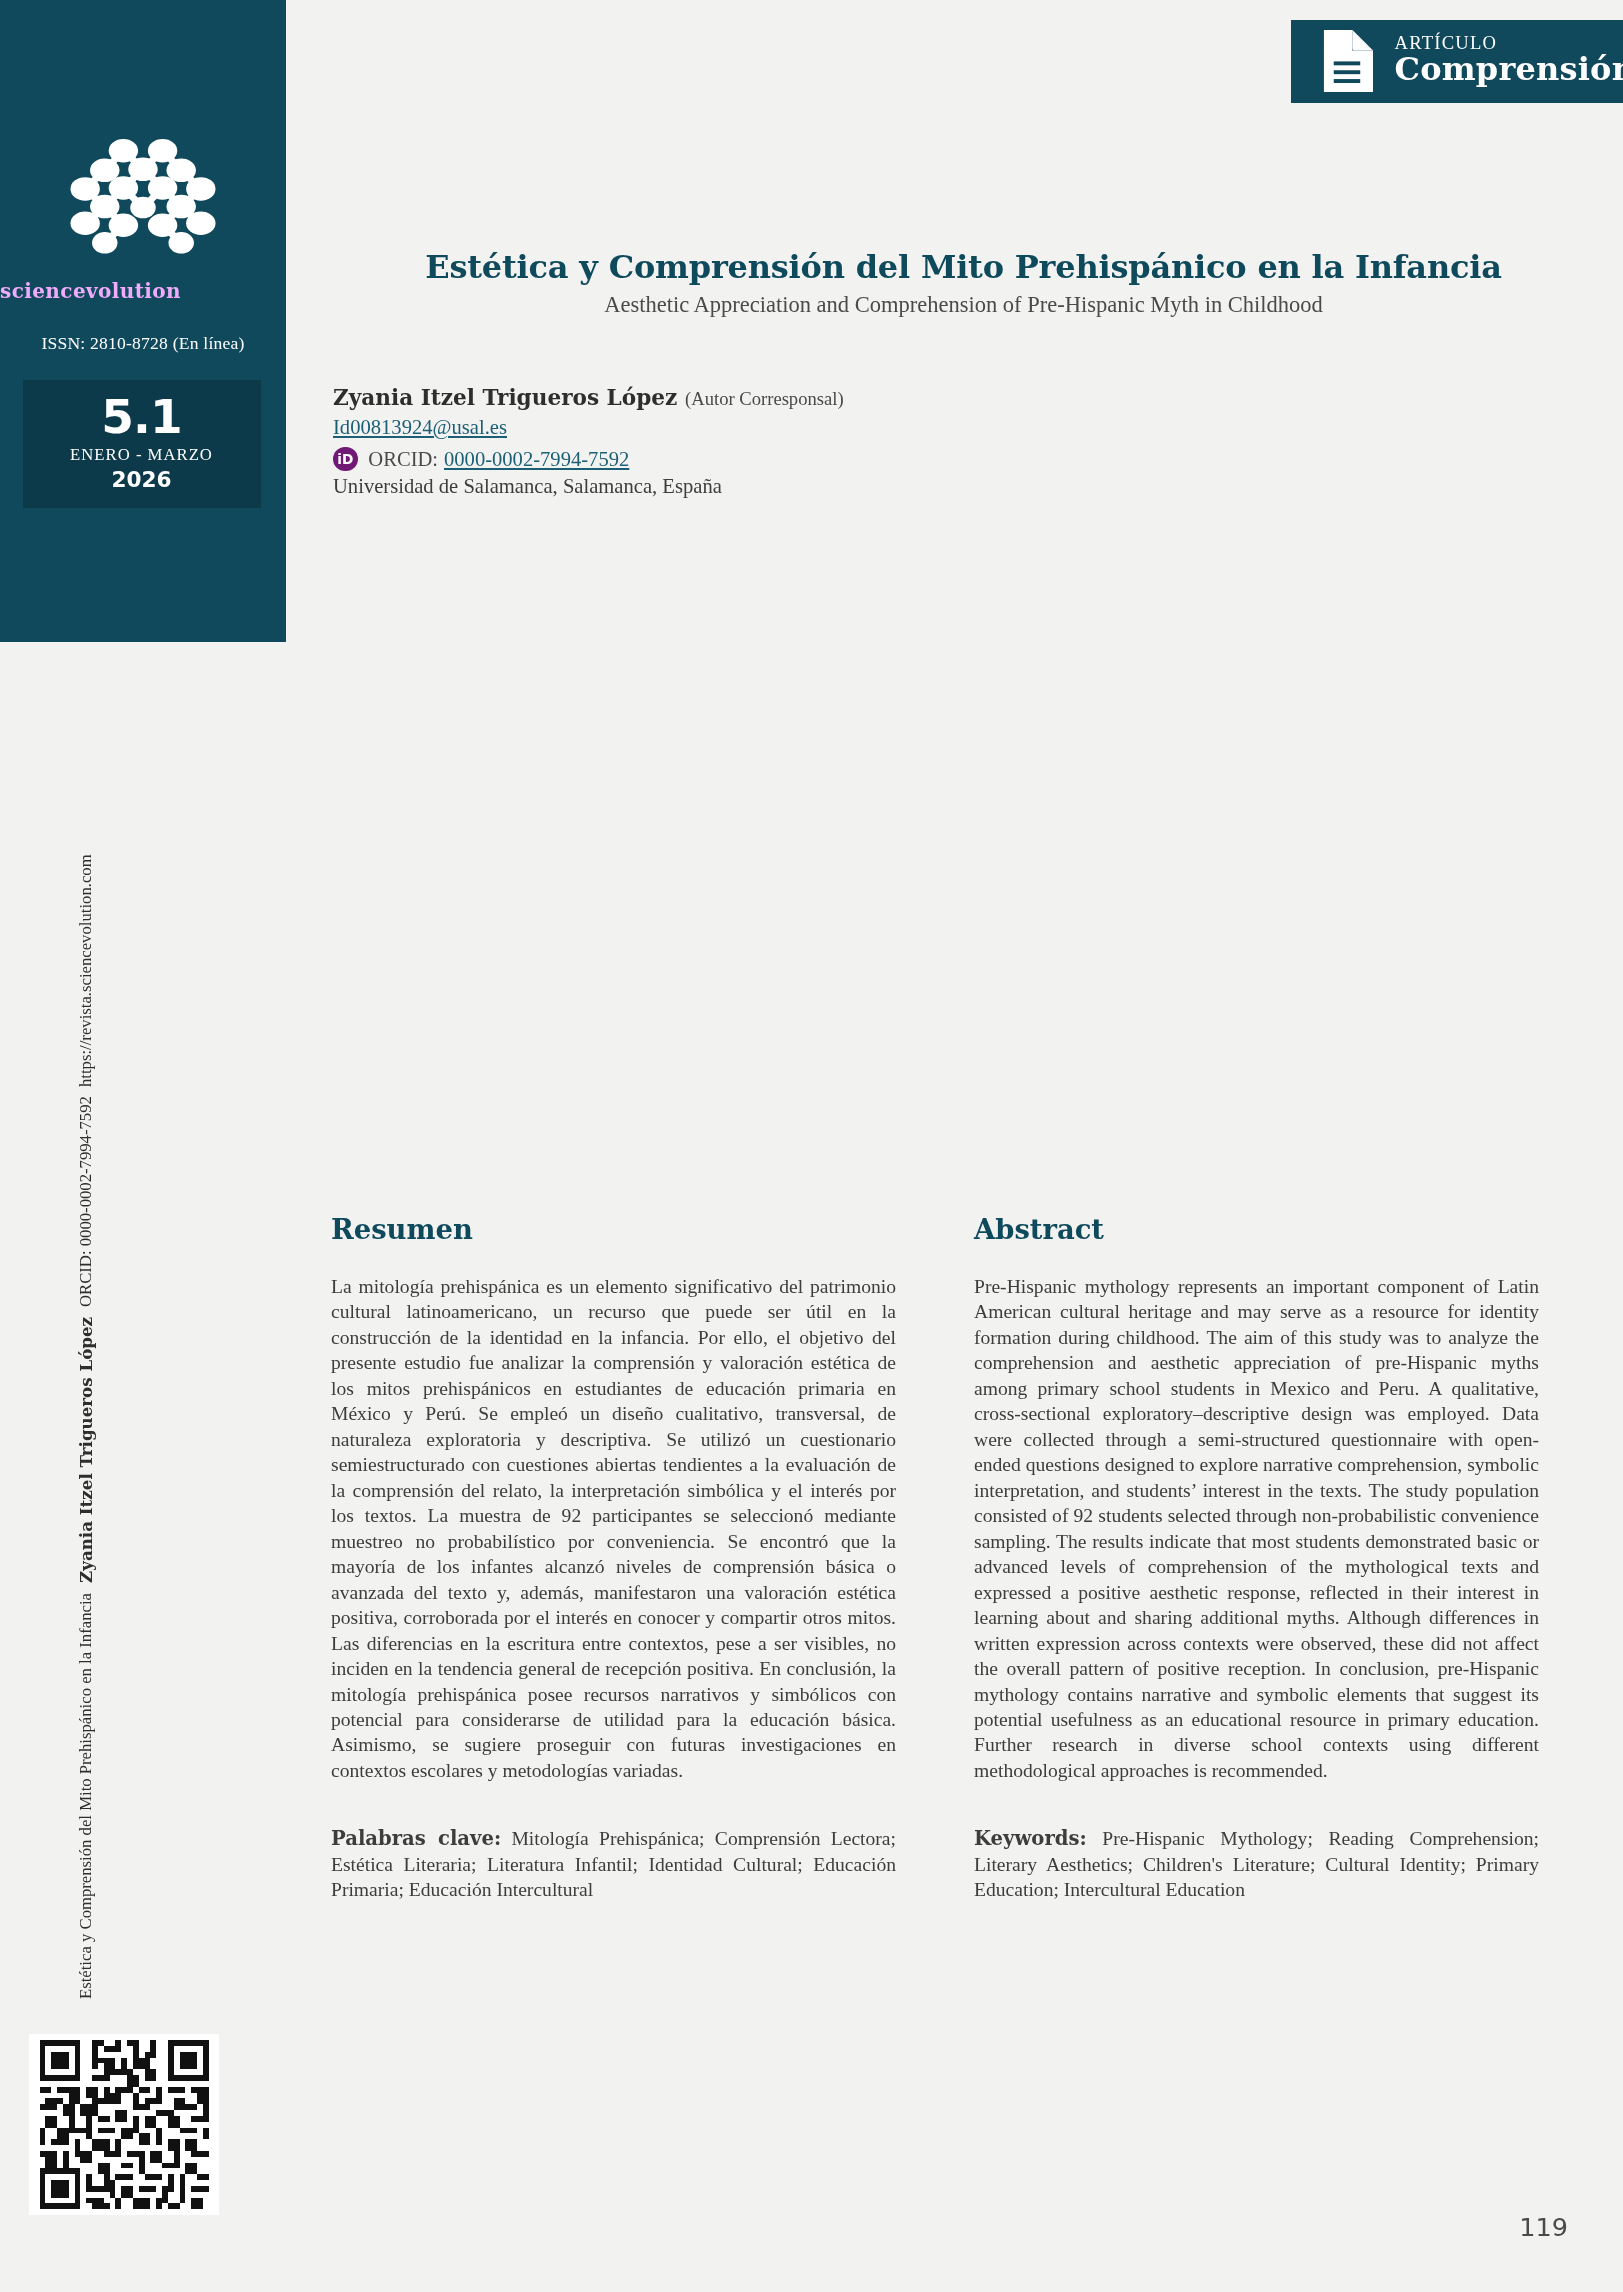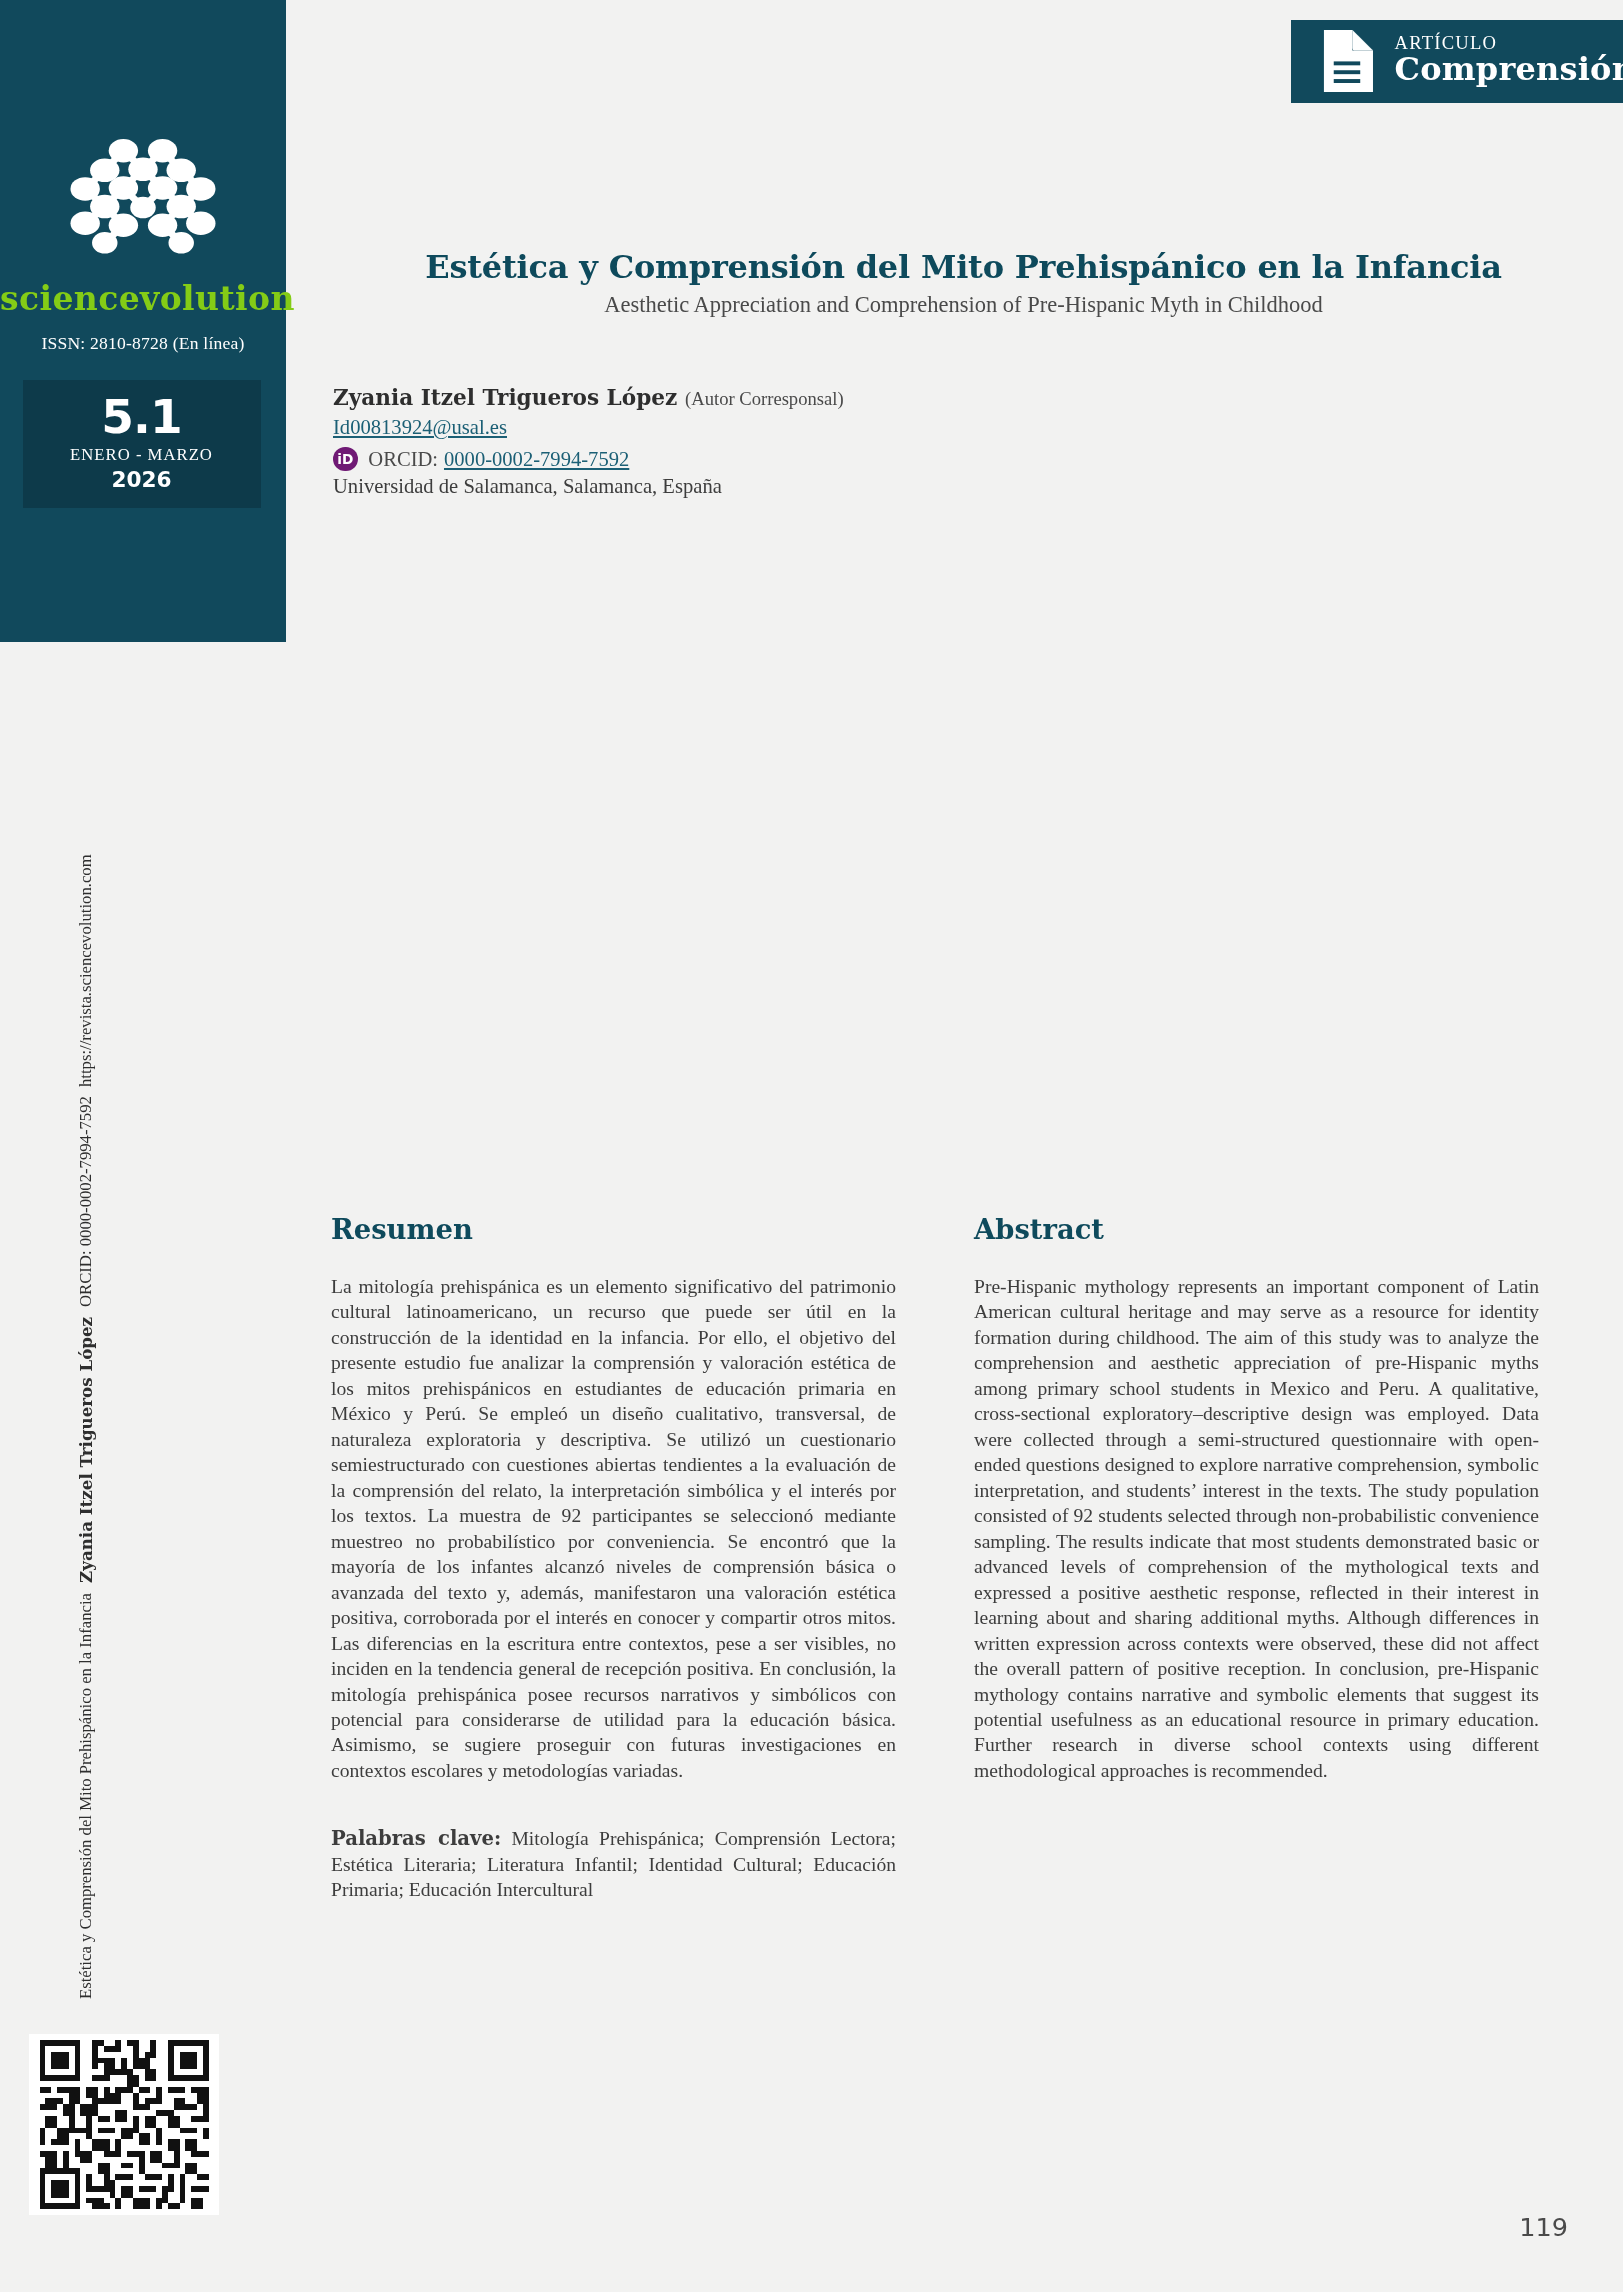--- a/index.html
+++ b/index.html
@@ -33,25 +33,25 @@
     transform: translateX(-50%);
     top: 137px;
     width: 147px;
     height: 118px;
   }
   .brand-name {
     position: absolute;
     left: 0;
     right: 0;
     top: 279px;
-    text-align: right;
-    color: #84cc16;
-    font-family: "DejaVu Serif", "Liberation Serif", serif;
-    font-weight: bold;
-    font-size: 33px;
+    text-align: left;
+    color: #f0abfc;
+    font-family: "DejaVu Serif", "Liberation Serif", serif;
+    font-weight: bold;
+    font-size: 20px;
     letter-spacing: 0.4px;
   }
   .issn {
     position: absolute;
     left: 0;
     right: 0;
     top: 333px;
     text-align: center;
     color: #ffffff;
     font-size: 17.6px;
@@ -529,20 +529,21 @@
 
     <div class="col">
       <div class="col-head">Resumen</div>
       <p class="col-body">La mitología prehispánica es un elemento significativo del patrimonio cultural latinoamericano, un recurso que puede ser útil en la construcción de la identidad en la infancia. Por ello, el objetivo del presente estudio fue analizar la comprensión y valoración estética de los mitos prehispánicos en estudiantes de educación primaria en México y Perú. Se empleó un diseño cualitativo, transversal, de naturaleza exploratoria y descriptiva. Se utilizó un cuestionario semiestructurado con cuestiones abiertas tendientes a la evaluación de la comprensión del relato, la interpretación simbólica y el interés por los textos. La muestra de 92 participantes se seleccionó mediante muestreo no probabilístico por conveniencia. Se encontró que la mayoría de los infantes alcanzó niveles de comprensión básica o avanzada del texto y, además, manifestaron una valoración estética positiva, corroborada por el interés en conocer y compartir otros mitos. Las diferencias en la escritura entre contextos, pese a ser visibles, no inciden en la tendencia general de recepción positiva. En conclusión, la mitología prehispánica posee recursos narrativos y simbólicos con potencial para considerarse de utilidad para la educación básica. Asimismo, se sugiere proseguir con futuras investigaciones en contextos escolares y metodologías variadas.</p>
       <p class="kw"><b>Palabras clave:</b><span> Mitología Prehispánica; Comprensión Lectora; Estética Literaria; Literatura Infantil; Identidad Cultural; Educación Primaria; Educación Intercultural</span></p>
     </div>
 
     <div class="col">
       <div class="col-head">Abstract</div>
       <p class="col-body">Pre-Hispanic mythology represents an important component of Latin American cultural heritage and may serve as a resource for identity formation during childhood. The aim of this study was to analyze the comprehension and aesthetic appreciation of pre-Hispanic myths among primary school students in Mexico and Peru. A qualitative, cross-sectional exploratory–descriptive design was employed. Data were collected through a semi-structured questionnaire with open-ended questions designed to explore narrative comprehension, symbolic interpretation, and students’ interest in the texts. The study population consisted of 92 students selected through non-probabilistic convenience sampling. The results indicate that most students demonstrated basic or advanced levels of comprehension of the mythological texts and expressed a positive aesthetic response, reflected in their interest in learning about and sharing additional myths. Although differences in written expression across contexts were observed, these did not affect the overall pattern of positive reception. In conclusion, pre-Hispanic mythology contains narrative and symbolic elements that suggest its potential usefulness as an educational resource in primary education. Further research in diverse school contexts using different methodological approaches is recommended.</p>
+      <p class="kw"><b>Keywords:</b><span> Pre-Hispanic Mythology; Reading Comprehension; Literary Aesthetics; Children's Literature; Cultural Identity; Primary Education; Intercultural Education</span></p>
     </div>
 
   </div>
 
   <div class="page-number">119</div>
 
 </div>
 
 
 </body></html>

